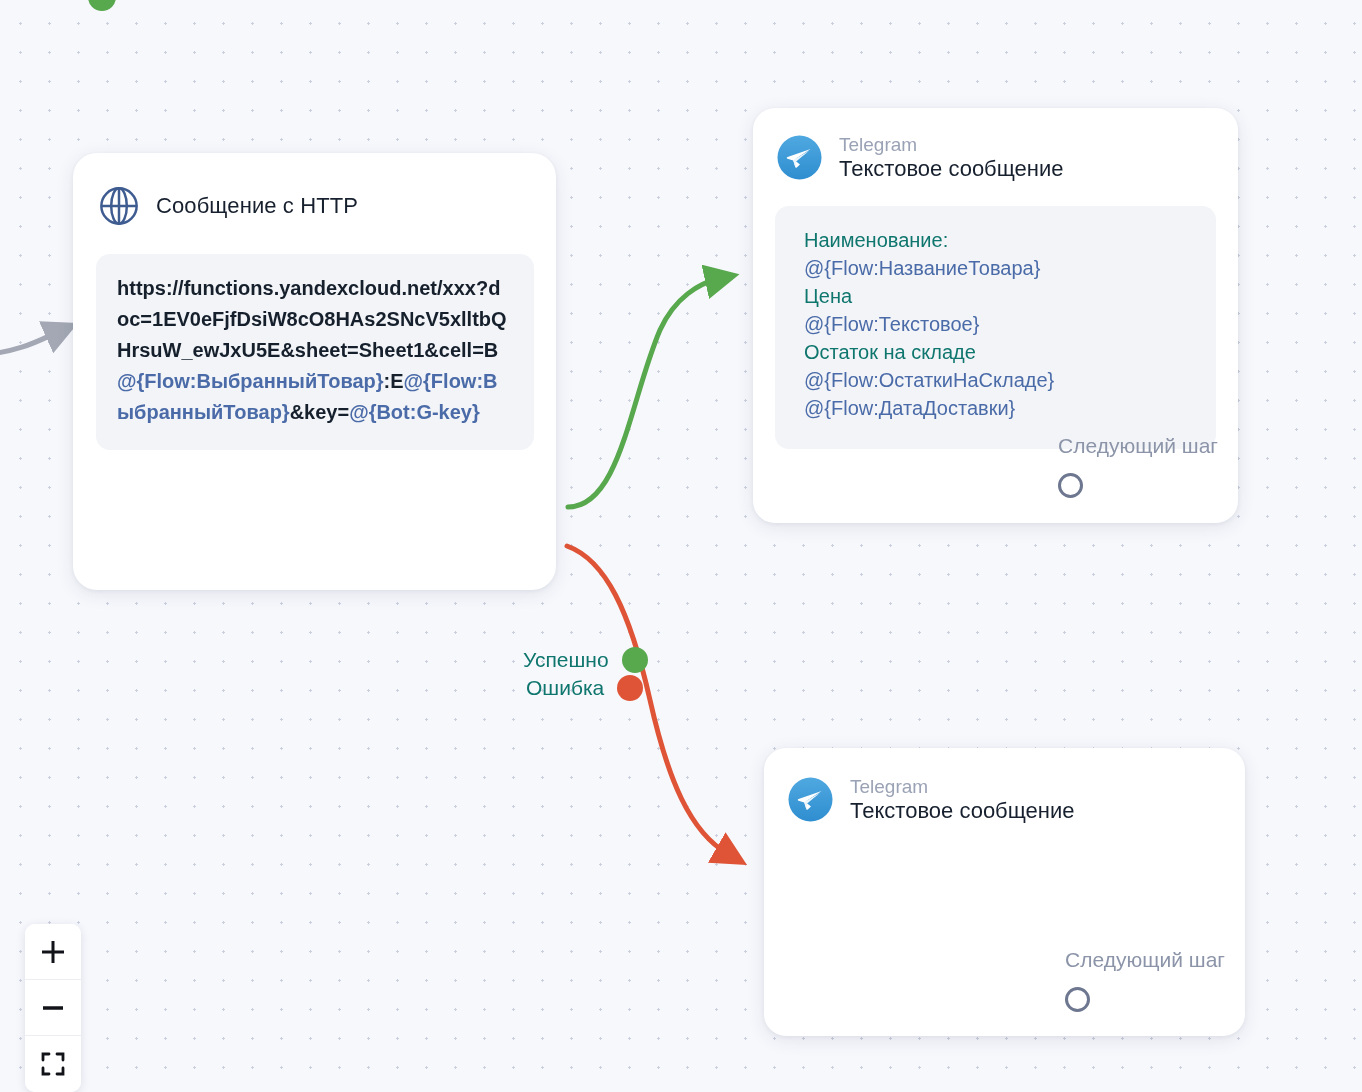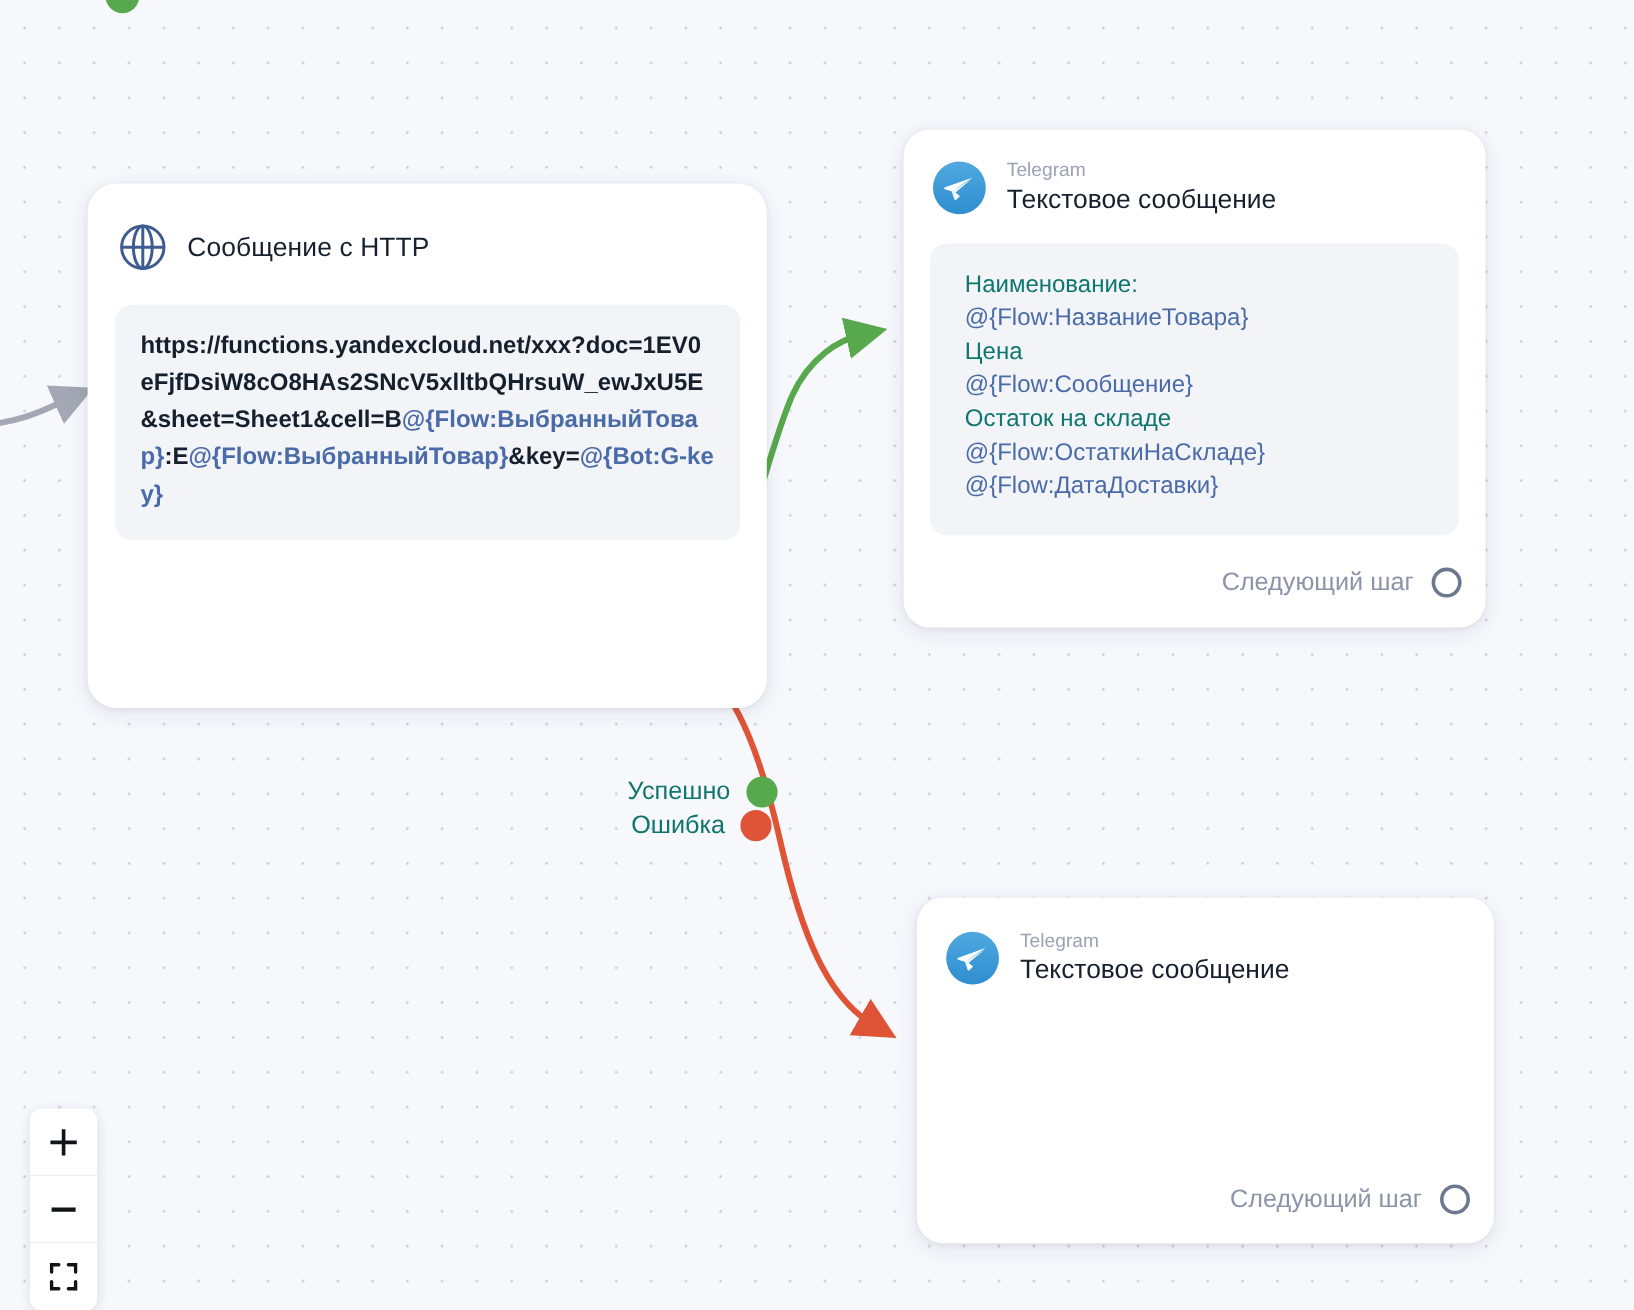--- a/index.html
+++ b/index.html
@@ -35,21 +35,21 @@
     background: #ffffff;
     border-radius: 22px;
     box-shadow: 0 4px 18px rgba(40,50,90,0.10), 0 1px 4px rgba(40,50,90,0.06);
     z-index: 3;
   }
 
   
   #node-http {
     left: 73px;
     top: 153px;
-    width: 566px;
+    width: 483px;
     height: 437px;
     border-radius: 24px;
   }
   .http-head {
     display: flex;
     align-items: center;
     gap: 16px;
     padding: 32px 0 0 25px;
   }
   .http-title {
@@ -116,21 +116,21 @@
     align-items: center;
     gap: 17px;
     padding: 26px 0 0 24px;
   }
   #node-tg-error .tg-head { padding-top: 28px; padding-left: 24px; }
 
   .tg-icon { width: 45px; height: 45px; flex: 0 0 45px; display: block; }
 
   .tg-titles { display: flex; flex-direction: column; line-height: 1.12; }
   .tg-sub {
-    font-size: 16px;
+    font-size: 19px;
     color: #9aa2b5;
     margin-bottom: 2px;
   }
   .tg-title {
     font-size: 22px;
     color: #17202e;
   }
 
   .msg-box {
     background: #f2f4f8;
@@ -149,22 +149,22 @@
     padding: 27px 22px 22px 22px;
     min-height: 100px;
   }
   .msg-box .var { color: #4a6ba8; }
   .msg-box .lit { color: #0f766e; }
 
   .next-step {
     position: absolute;
     right: 20px;
     display: flex;
-    align-items: center;
     gap: 15px;
+    flex-direction: column;
   }
   #node-tg-success .next-step { bottom: 25px; }
   #node-tg-error .next-step  { bottom: 24px; }
 
   .next-label {
     font-size: 21px;
     color: #8b94a8;
     white-space: nowrap;
   }
   .next-dot {
@@ -278,21 +278,21 @@
           <path d="M34.4 14.2 L10.8 22.6 C9.6 23.0 9.7 24.0 10.7 24.3 L16.6 26.1 L18.8 32.9 C19.1 33.7 19.6 33.8 20.2 33.2 L23.5 30.1 L18.4 26.0 L32.0 17.3 L17.6 25.3 L34.4 14.2 Z" fill="#ffffff"></path>
           <path d="M16.6 26.1 L33.2 15.6 L19.3 27.4 L18.8 32.9 Z" fill="#eaf4fb"></path>
         </svg>
       </span>
       <span class="tg-titles">
         <span class="tg-sub">Telegram</span>
         <span class="tg-title">Текстовое сообщение</span>
       </span>
     </div>
 
-    <div class="msg-box" id="tg-success-msg"><span class="lit">Наименование:</span><br><span class="var">@{Flow:НазваниеТовара}</span><br><span class="lit">Цена</span><br><span class="var">@{Flow:Сообщение}</span><br><span class="lit">Остаток на складе</span><br><span class="var">@{Flow:ОстаткиНаСкладе}</span><br><span class="var">@{Flow:ДатаДоставки}</span></div>
+    <div class="msg-box" id="tg-success-msg"><span class="lit">Наименование:</span><br><span class="var">@{Flow:НазваниеТовара}</span><br><span class="lit">Цена</span><br><span class="var">@{Flow:Текстовое}</span><br><span class="lit">Остаток на складе</span><br><span class="var">@{Flow:ОстаткиНаСкладе}</span><br><span class="var">@{Flow:ДатаДоставки}</span></div>
 
     <div class="next-step">
       <span class="next-label">Следующий шаг</span>
       <span class="next-dot"></span>
     </div>
   </div>
 
   <div class="node" id="node-tg-error">
     <div class="tg-head">
       <span>

